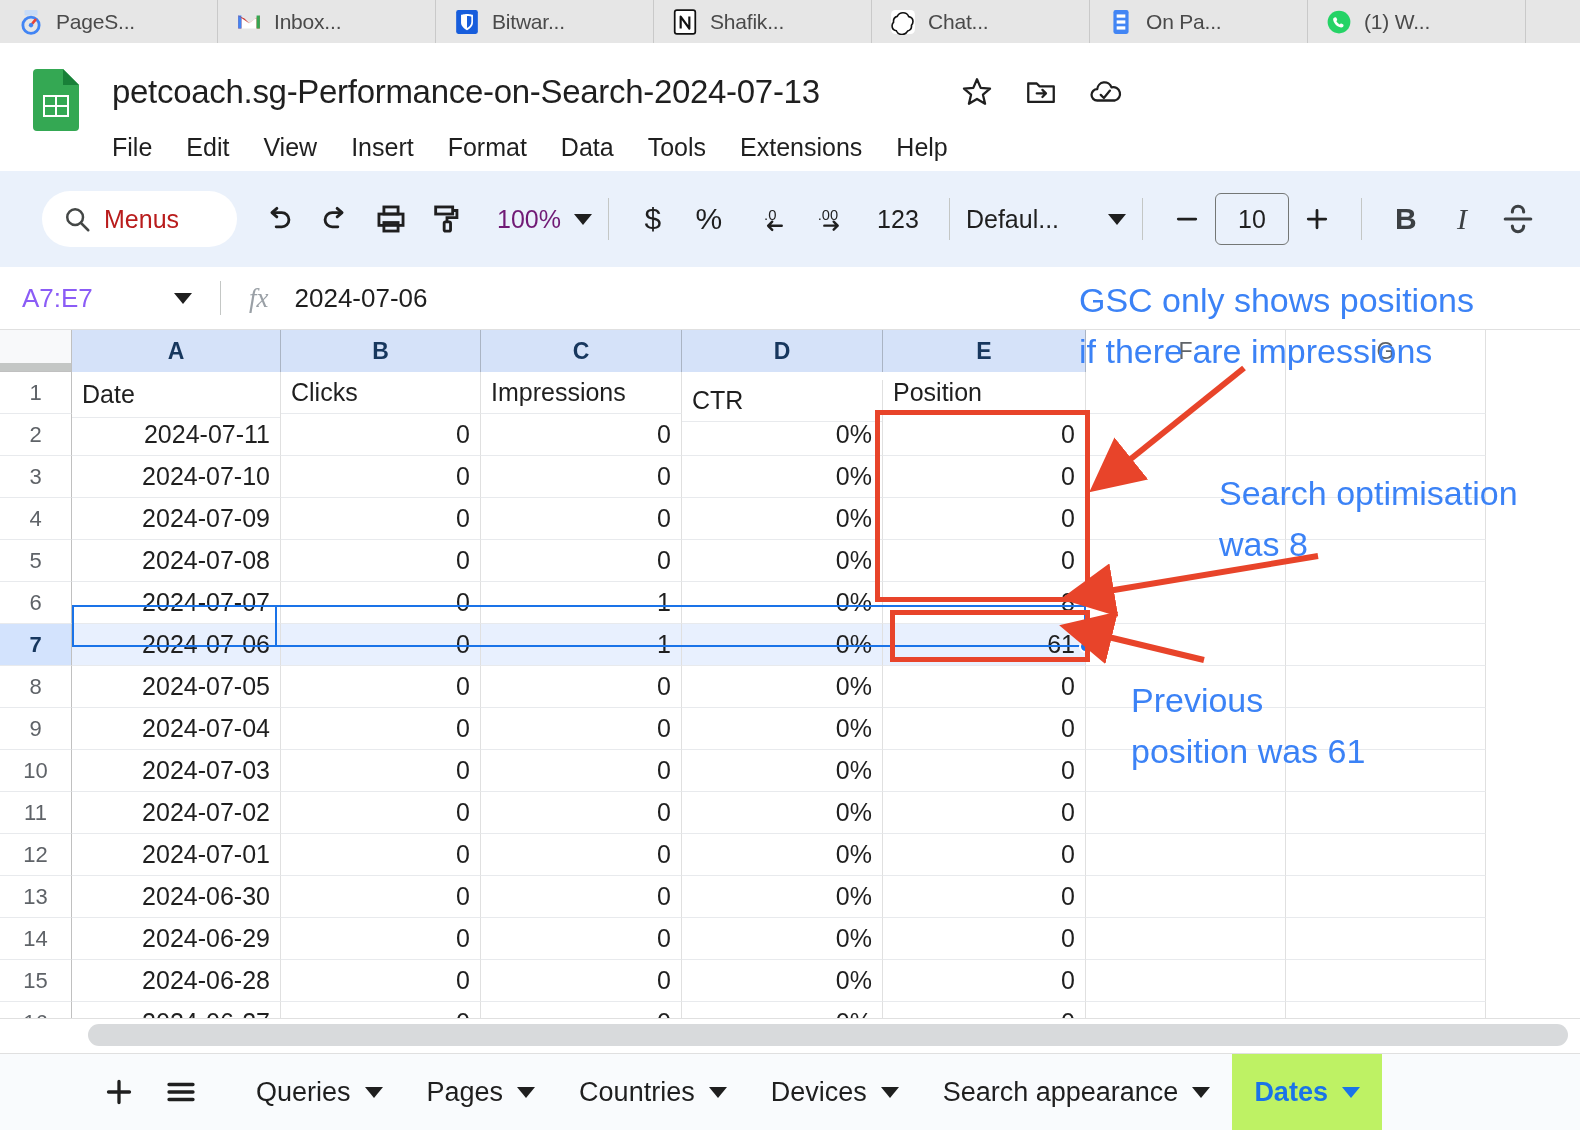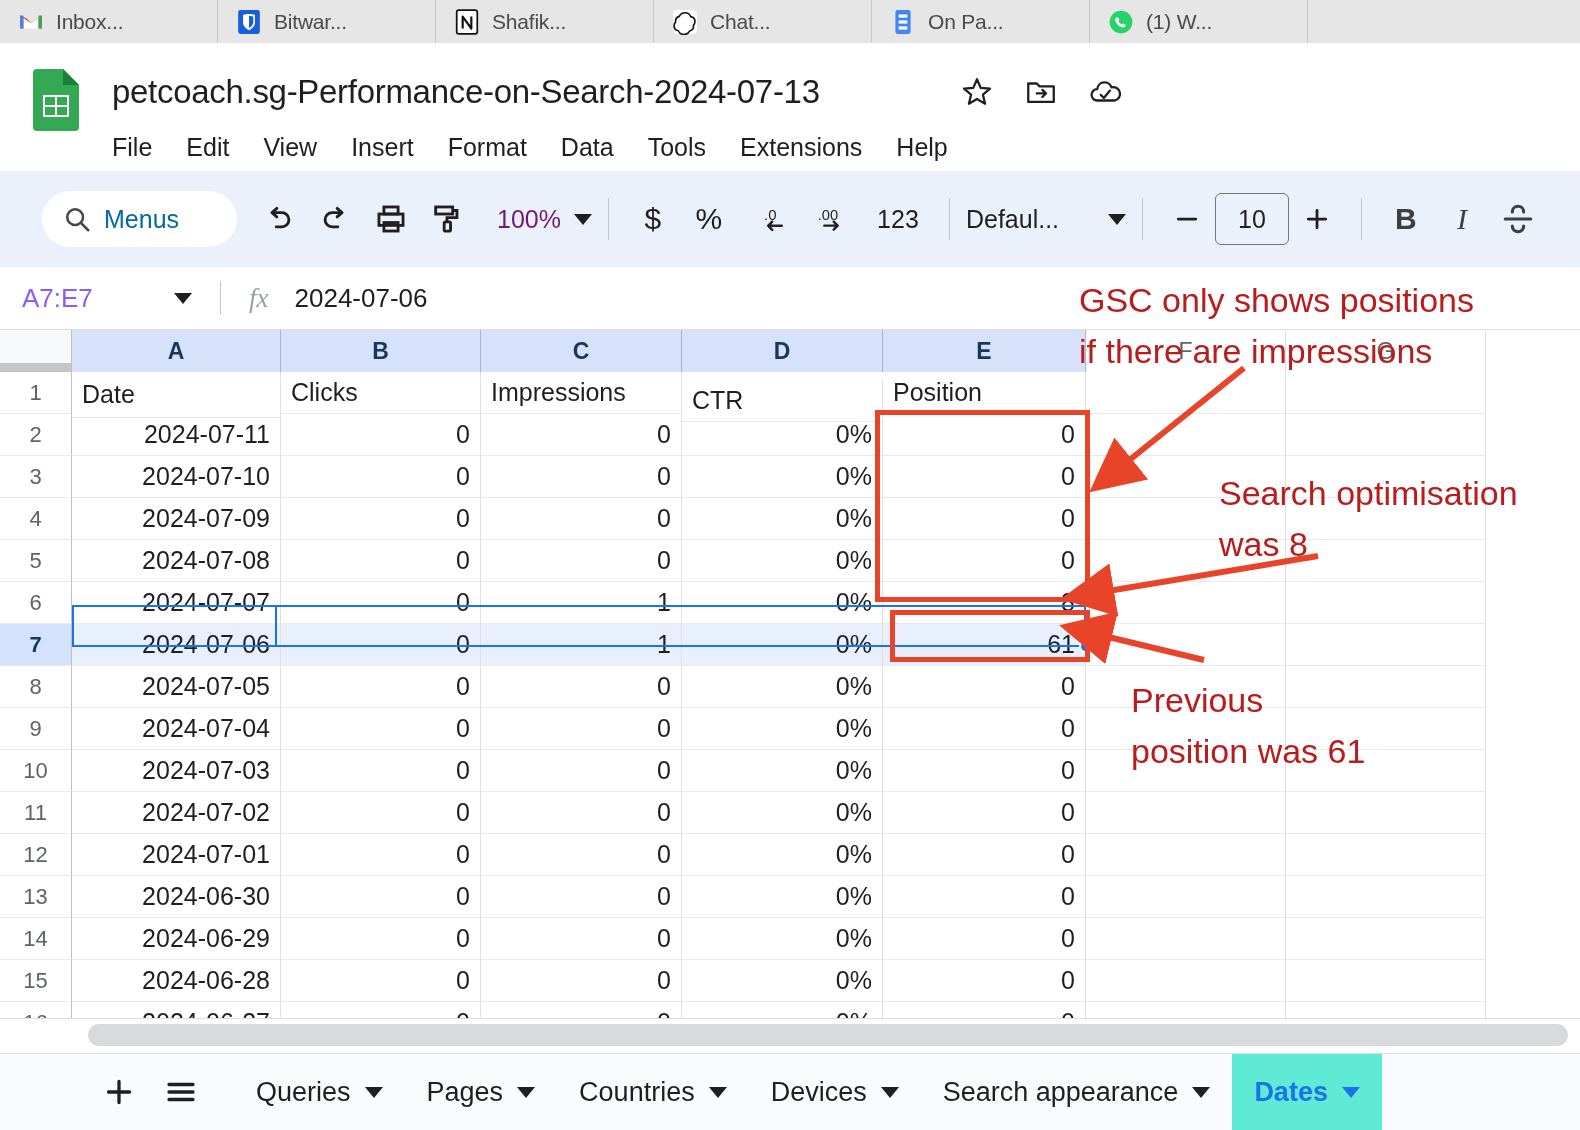--- a/index.html
+++ b/index.html
@@ -62,21 +62,21 @@
   
   .toolbar {
     position: absolute; top: 171px; left: 0; width: 1580px; height: 96px;
     background: #eaf1fb; display: flex; align-items: center;
   }
   .menus-pill {
     margin-left: 42px; height: 56px; width: 195px; border-radius: 28px;
     background: #ffffff; display: flex; align-items: center; gap: 12px;
     padding: 0 20px; cursor: pointer;
   }
-  .menus-pill .mlabel { font-size: 25px; color: #0369a1; }
+  .menus-pill .mlabel { font-size: 25px; color: #b91c1c; }
   .tb-btn {
     width: 56px; height: 56px; display: flex; align-items: center;
     justify-content: center; cursor: pointer; flex: 0 0 auto;
   }
   .tb-btn.gap { margin-left: 14px; }
   .tb-text {
     font-size: 25px; color: #701a75; display: flex; align-items: center;
     cursor: pointer; white-space: nowrap;
   }
   .tb-sep {
@@ -171,21 +171,21 @@
   .selhandle {
     position: absolute; width: 13px; height: 13px; border-radius: 50%;
     background: #1a73e8; border: 2px solid #ffffff; pointer-events: none;
   }
 
   
   .redbox {
     position: absolute; border: 5px solid #e8442a; pointer-events: none;
   }
   .anno-text {
-    position: absolute; color: #b91c1c; font-size: 34px; line-height: 51px;
+    position: absolute; color: #3b82f6; font-size: 34px; line-height: 51px;
     white-space: pre; pointer-events: none;
   }
   .anno-svg { position: absolute; pointer-events: none; overflow: visible; }
 
   
   .hscroll-track {
     position: absolute; top: 1018px; left: 0; width: 1580px; height: 34px;
     background: #ffffff; border-top: 1px solid #e0e0e0;
   }
   .hscroll-thumb {
@@ -202,33 +202,42 @@
   .sb-icon {
     width: 62px; height: 62px; display: flex; align-items: center;
     justify-content: center; cursor: pointer; flex: 0 0 auto;
   }
   .sb-icon.first { margin-left: 88px; }
   .sheettab {
     height: 77px; display: flex; align-items: center; gap: 14px;
     padding: 0 22px; font-size: 27px; color: #1f1f1f; cursor: pointer;
     white-space: nowrap; flex: 0 0 auto;
   }
-  .sheettab.active { background: #5eead4; color: #1a73e8; font-weight: bold; }
+  .sheettab.active { background: #bef264; color: #1a73e8; font-weight: bold; }
   .tabcaret {
     width: 0; height: 0; border-left: 9px solid transparent;
     border-right: 9px solid transparent; border-top: 11px solid #1f1f1f;
   }
   .sheettab.active .tabcaret { border-top-color: #1a73e8; }
 </style>
 </head>
 <body>
 
 <div id="app">
 
   <div class="tabstrip" id="tabstrip">
+      <div class="btab">
+        <span class="favicon"><svg viewBox="0 0 24 24">
+            <rect x="6" y="1" width="12" height="5" rx="1" fill="#c8dcf7"></rect>
+            <circle cx="12" cy="15" r="7.5" fill="none" stroke="#4285f4" stroke-width="2.6"></circle>
+            <path d="M12 15l4-5" stroke="#ea4335" stroke-width="2.4" stroke-linecap="round"></path>
+            <circle cx="12" cy="15" r="2" fill="#4285f4"></circle>
+          </svg></span>
+        <span class="tlabel">PageS...</span>
+      </div>
       <div class="btab">
         <span class="favicon"><svg viewBox="0 0 24 24">
             <path d="M2 6l10 7 10-7v12H2z" fill="#fff"></path>
             <path d="M2 6v12h3V8.2l7 5 7-5V18h3V6l-10 7z" fill="#ea4335"></path>
             <path d="M2 6l3 0v12H2z" fill="#4285f4"></path>
             <path d="M19 6h3v12h-3z" fill="#34a853"></path>
             <path d="M2 6l10 7L8 9z" fill="#c5221f"></path>
           </svg></span>
         <span class="tlabel">Inbox...</span>
       </div>

